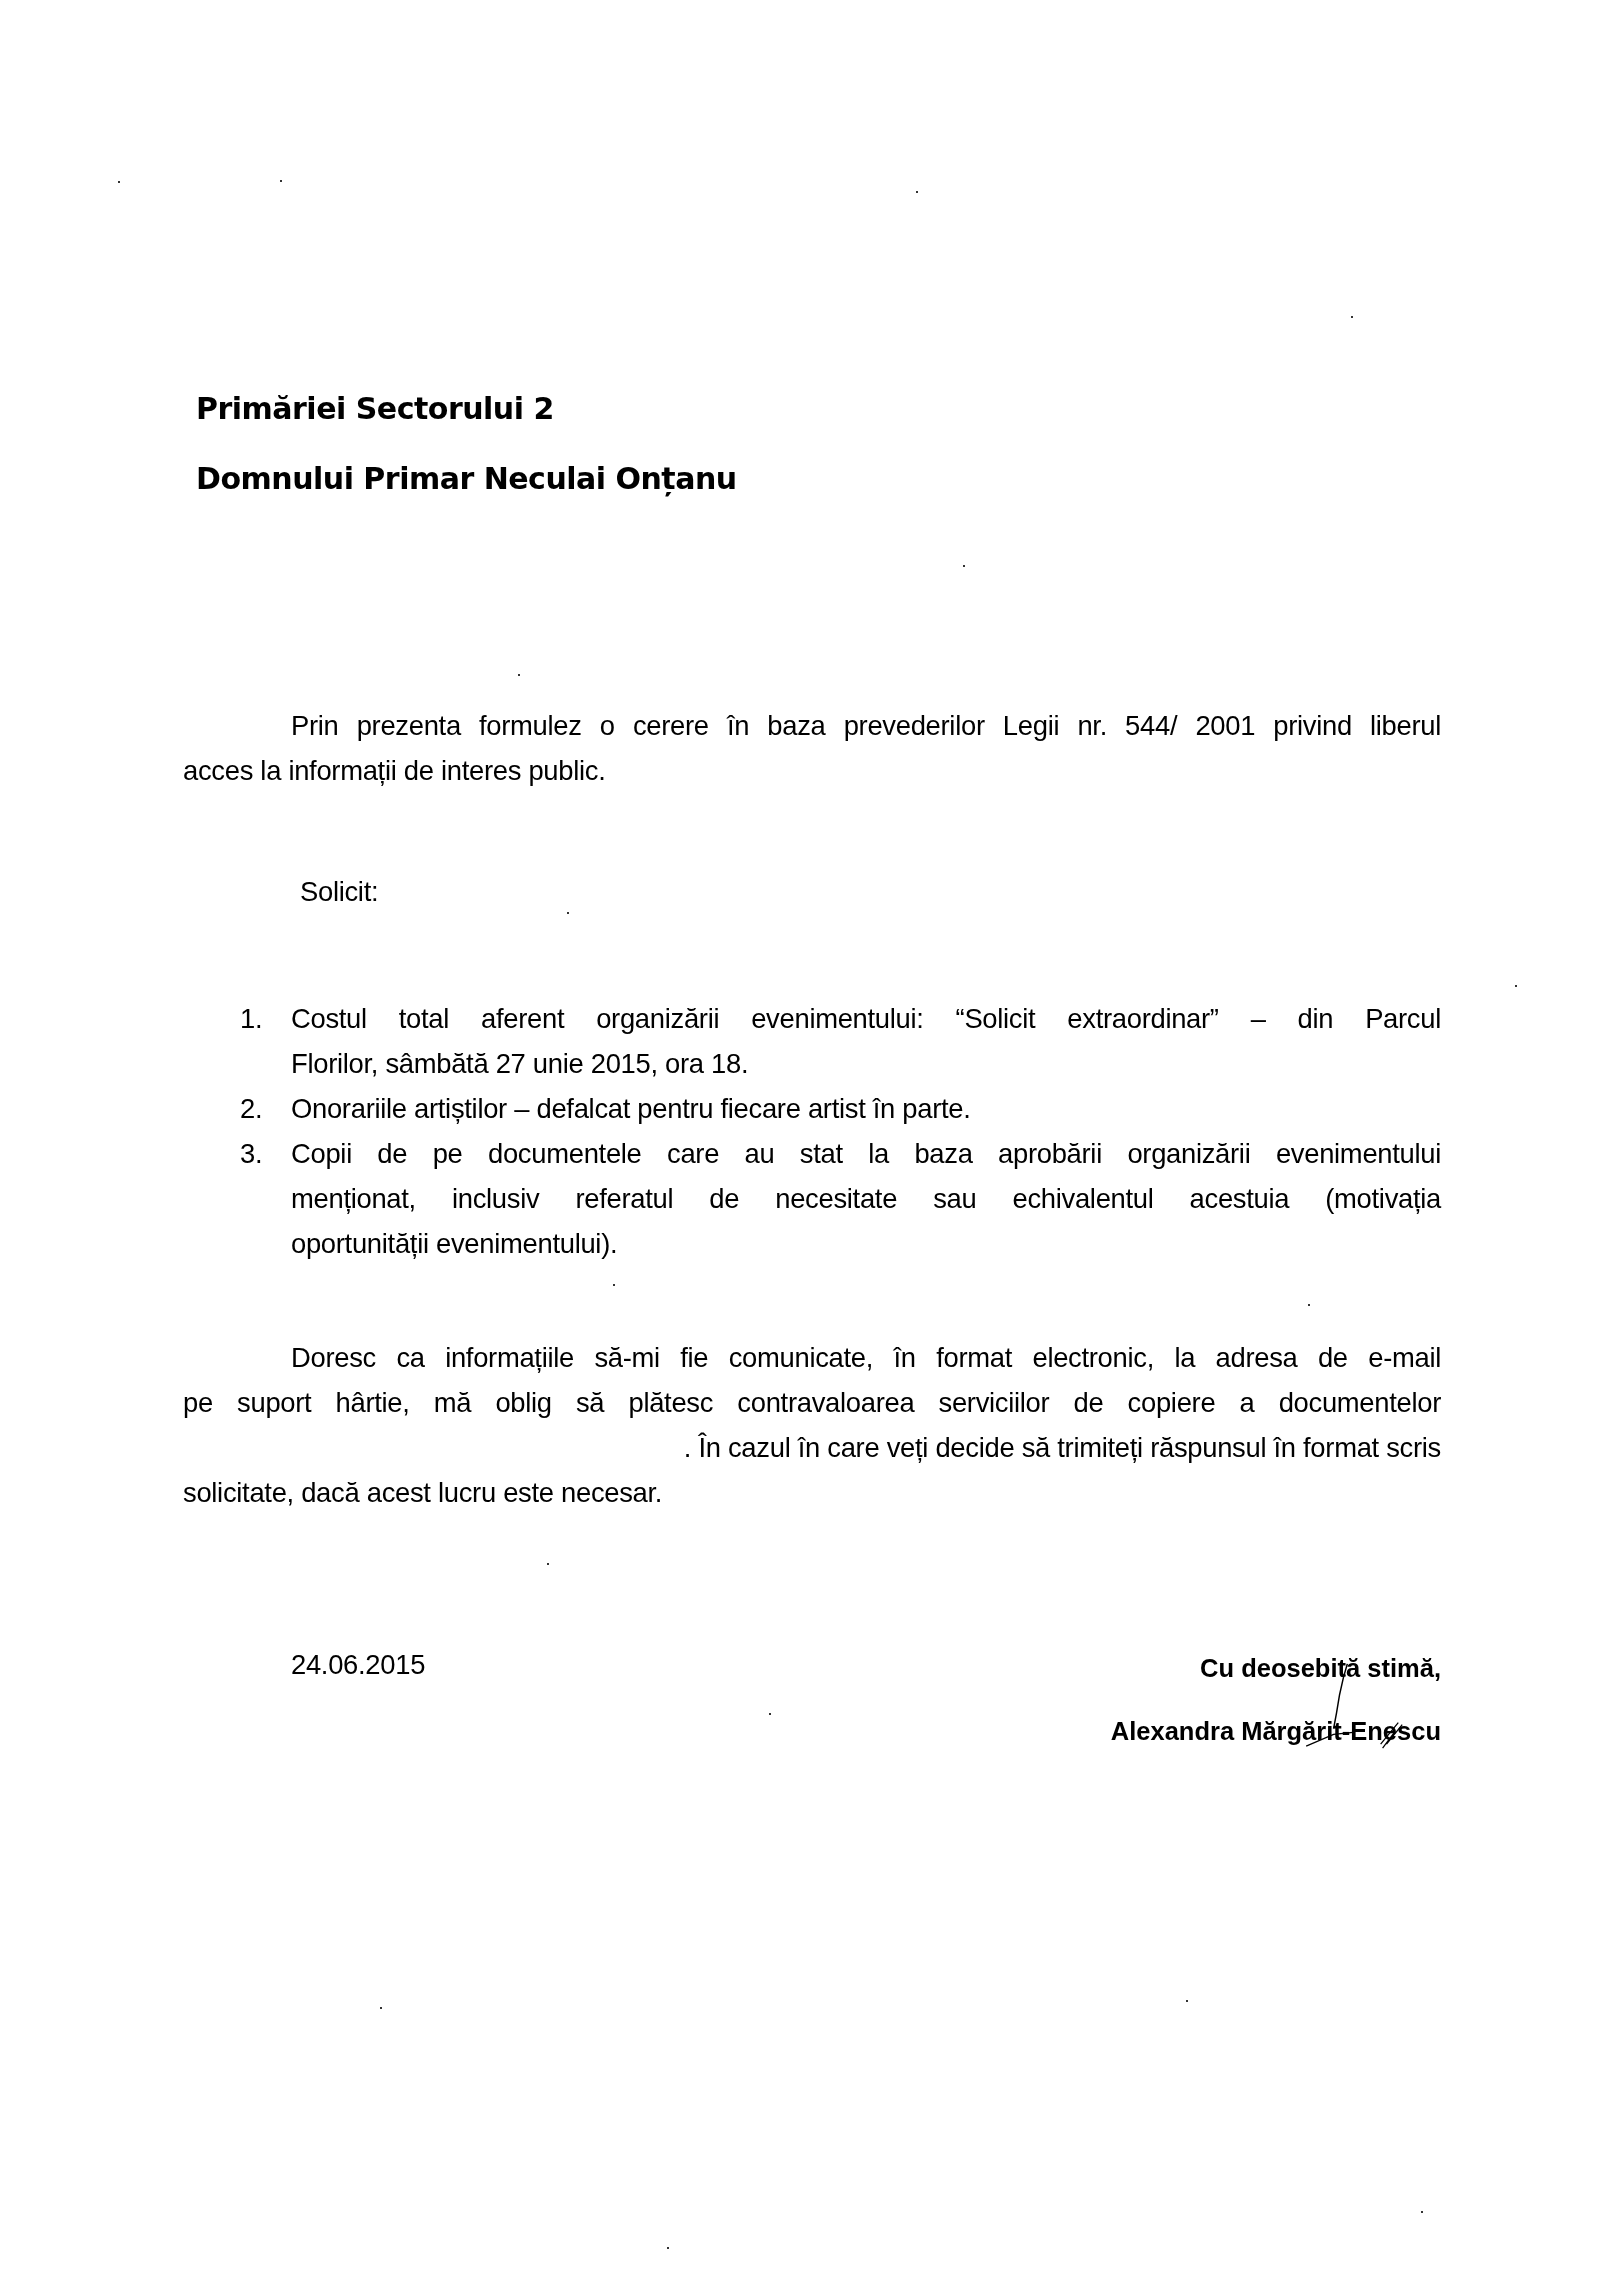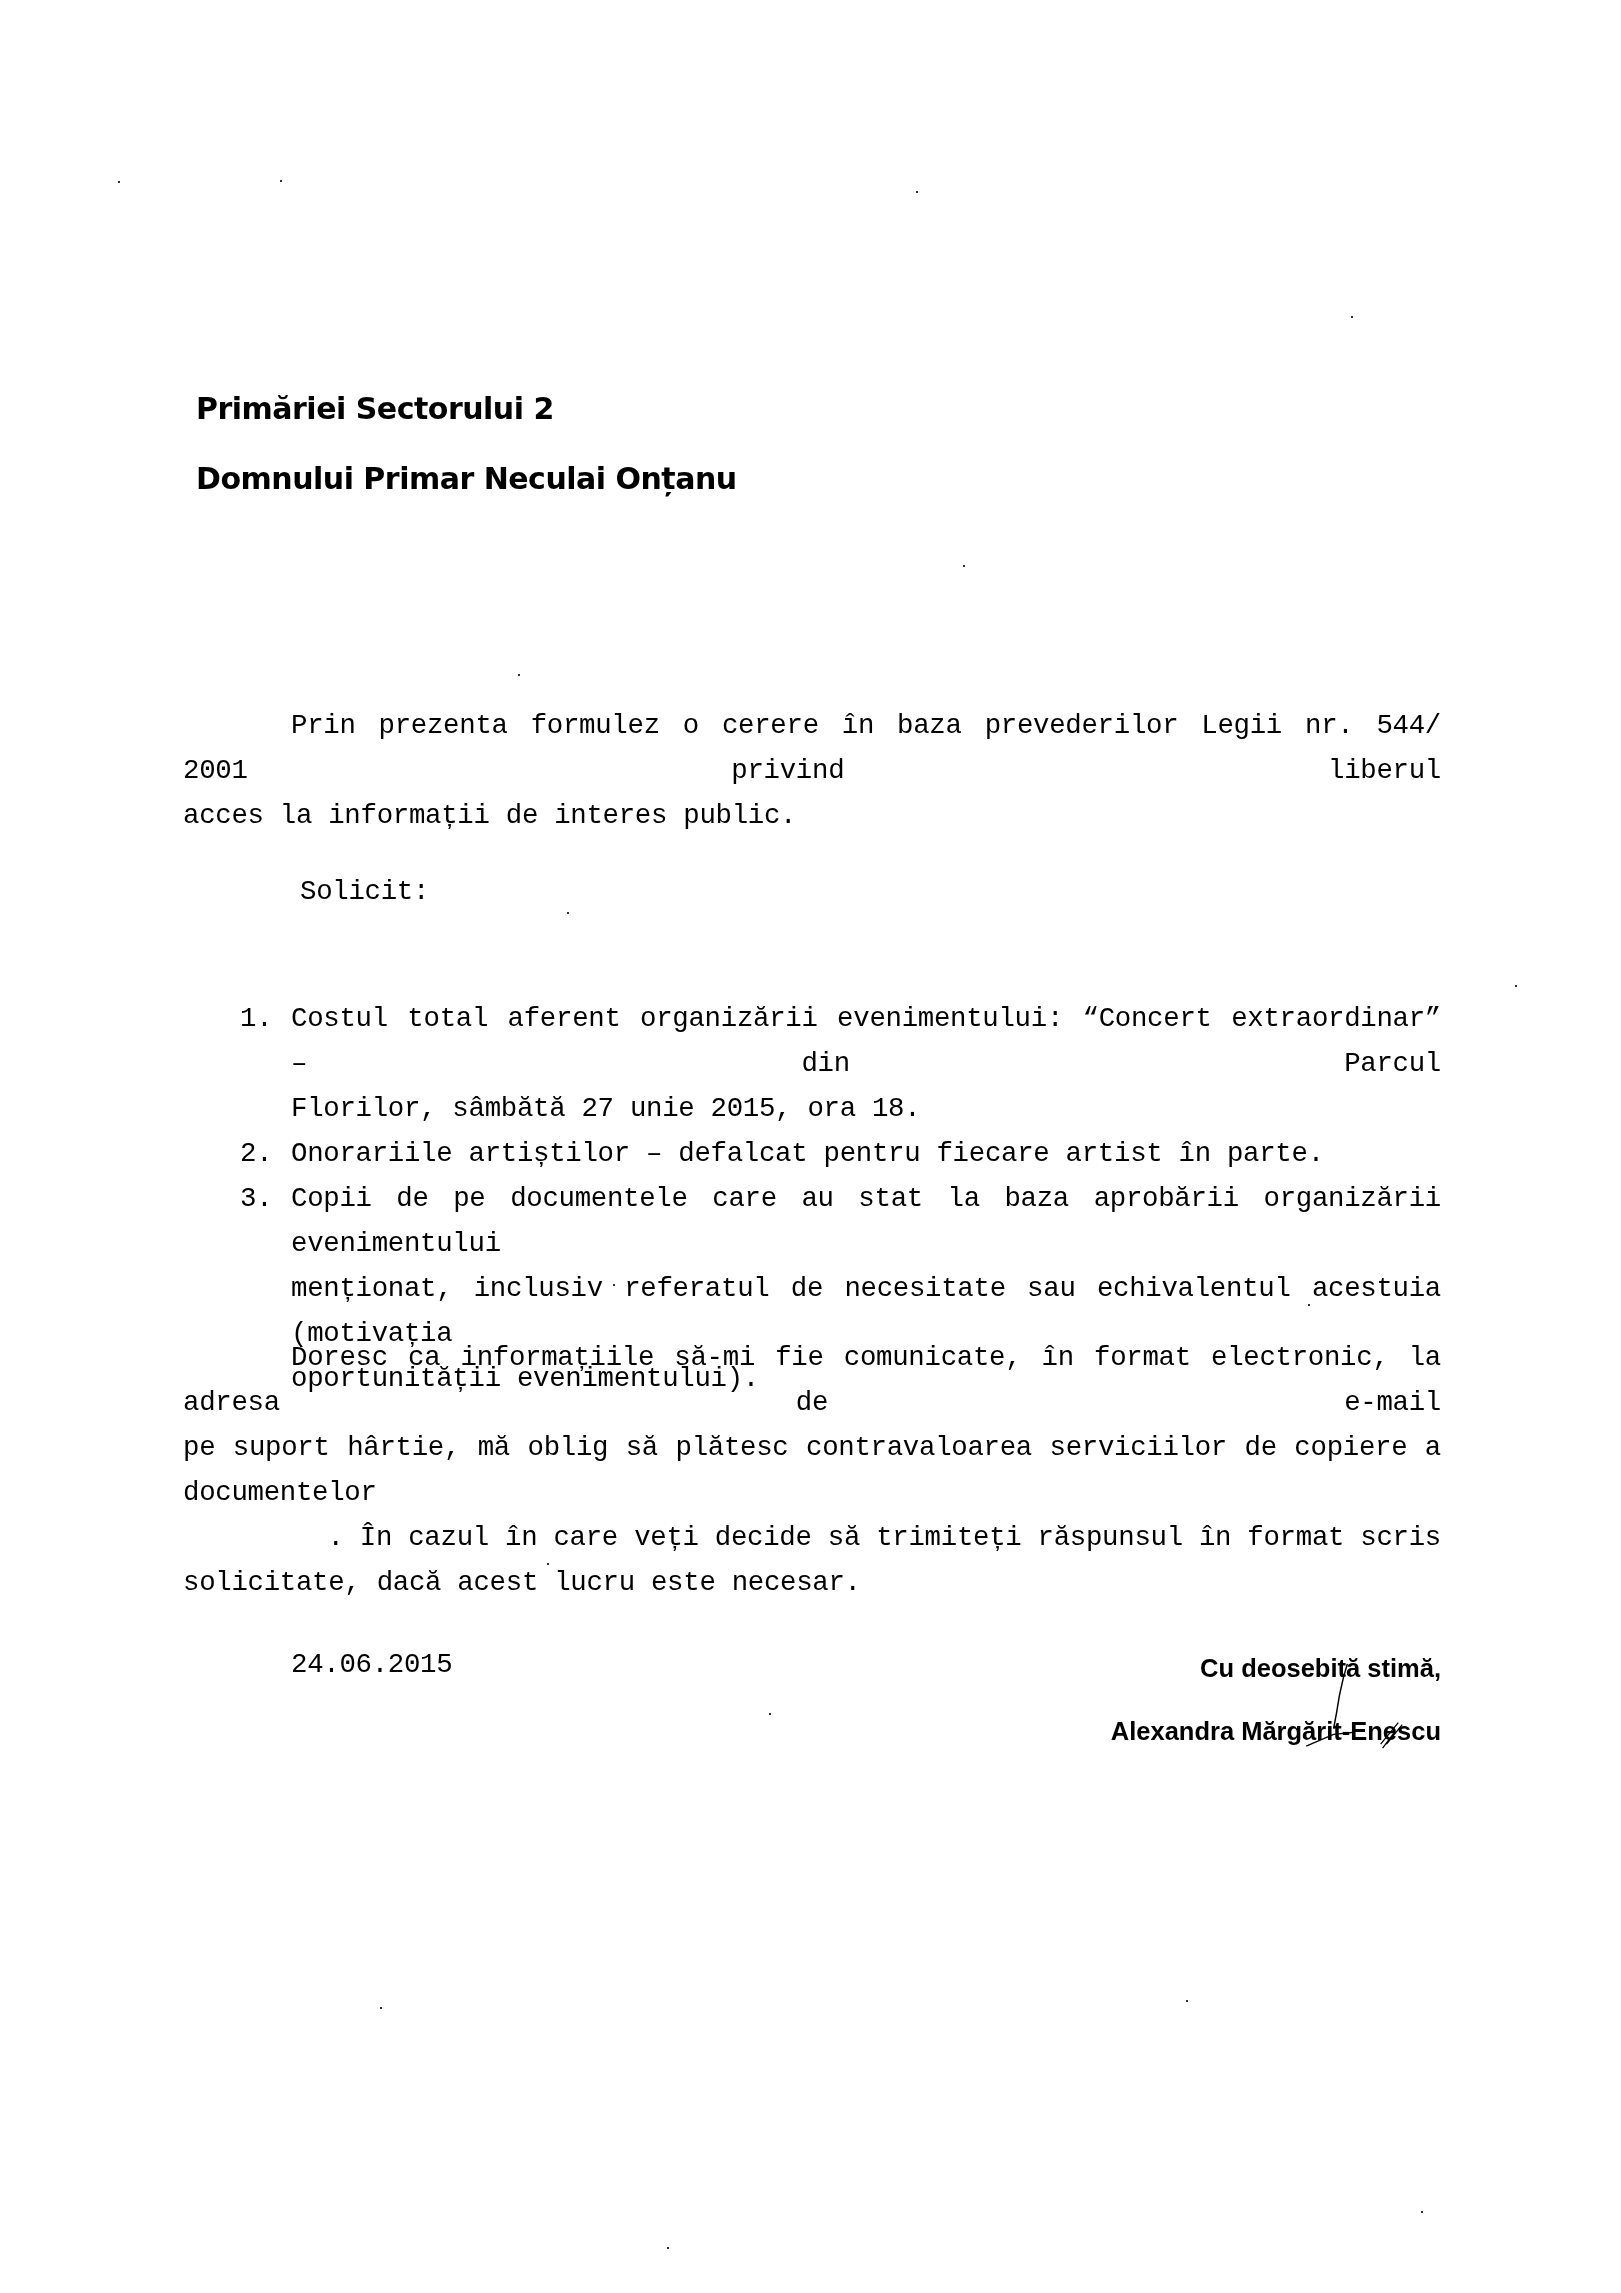--- a/index.html
+++ b/index.html
@@ -1,21 +1,21 @@
 <!DOCTYPE html>
 <html><head>
 <meta charset="utf-8">
 <style>
   html, body { margin:0; padding:0; background:#ffffff; }
   body { width:1621px; height:2294px; position:relative; overflow:hidden;
          font-family:"Liberation Sans", "DejaVu Sans", sans-serif; color:#000; }
   .page { position:absolute; left:0; top:0; width:1621px; height:1710px; background:#fff; }
   .heading { position:absolute; left:196px; font-weight:bold; font-size:30px;
              font-family:"DejaVu Sans", sans-serif; letter-spacing:-0.5px; }
-  .body-text { font-family:Liberation Mono, monospace; font-size:27.4px; line-height:45px;
+  .body-text { font-family:Liberation Sans, sans-serif; font-size:27.4px; line-height:45px;
                letter-spacing:-0.3px; }
   .para { position:absolute; left:183px; width:1258px; text-align:justify; }
   .para .indent { display:inline-block; width:108px; }
   .line { display:block; }
   .just { text-align:justify; text-align-last:justify; }
   .solicit { position:absolute; left:300px; top:869px; }
   .list { position:absolute; left:183px; top:996px; width:1258px; margin:0; padding:0; list-style:none; }
   .list li { position:relative; padding-left:108px; text-align:justify; }
   .list .num { position:absolute; left:57px; top:0; }
   .date { position:absolute; left:291px; top:1642px; }
@@ -35,21 +35,21 @@
   <div class="para body-text" style="top:703px;">
     <span class="line just"><span class="indent"></span><span>Prin prezenta formulez o cerere în baza prevederilor Legii nr. 544/ 2001 privind liberul</span></span>
     <span class="line">acces la informații de interes public.</span>
   </div>
 
   <div class="solicit body-text">Solicit:</div>
 
   <ol class="list body-text">
     <li>
       <span class="num">1.</span>
-      <span class="line just">Costul total aferent organizării evenimentului: “Concert extraordinar” – din Parcul</span>
+      <span class="line just">Costul total aferent organizării evenimentului: “Solicit extraordinar” – din Parcul</span>
       <span class="line">Florilor, sâmbătă 27 unie 2015, ora 18.</span>
     </li>
     <li>
       <span class="num">2.</span>
       <span class="line">Onorariile artiștilor – defalcat pentru fiecare artist în parte.</span>
     </li>
     <li>
       <span class="num">3.</span>
       <span class="line just">Copii de pe documentele care au stat la baza aprobării organizării evenimentului</span>
       <span class="line just">menționat, inclusiv referatul de necesitate sau echivalentul acestuia (motivația</span>

